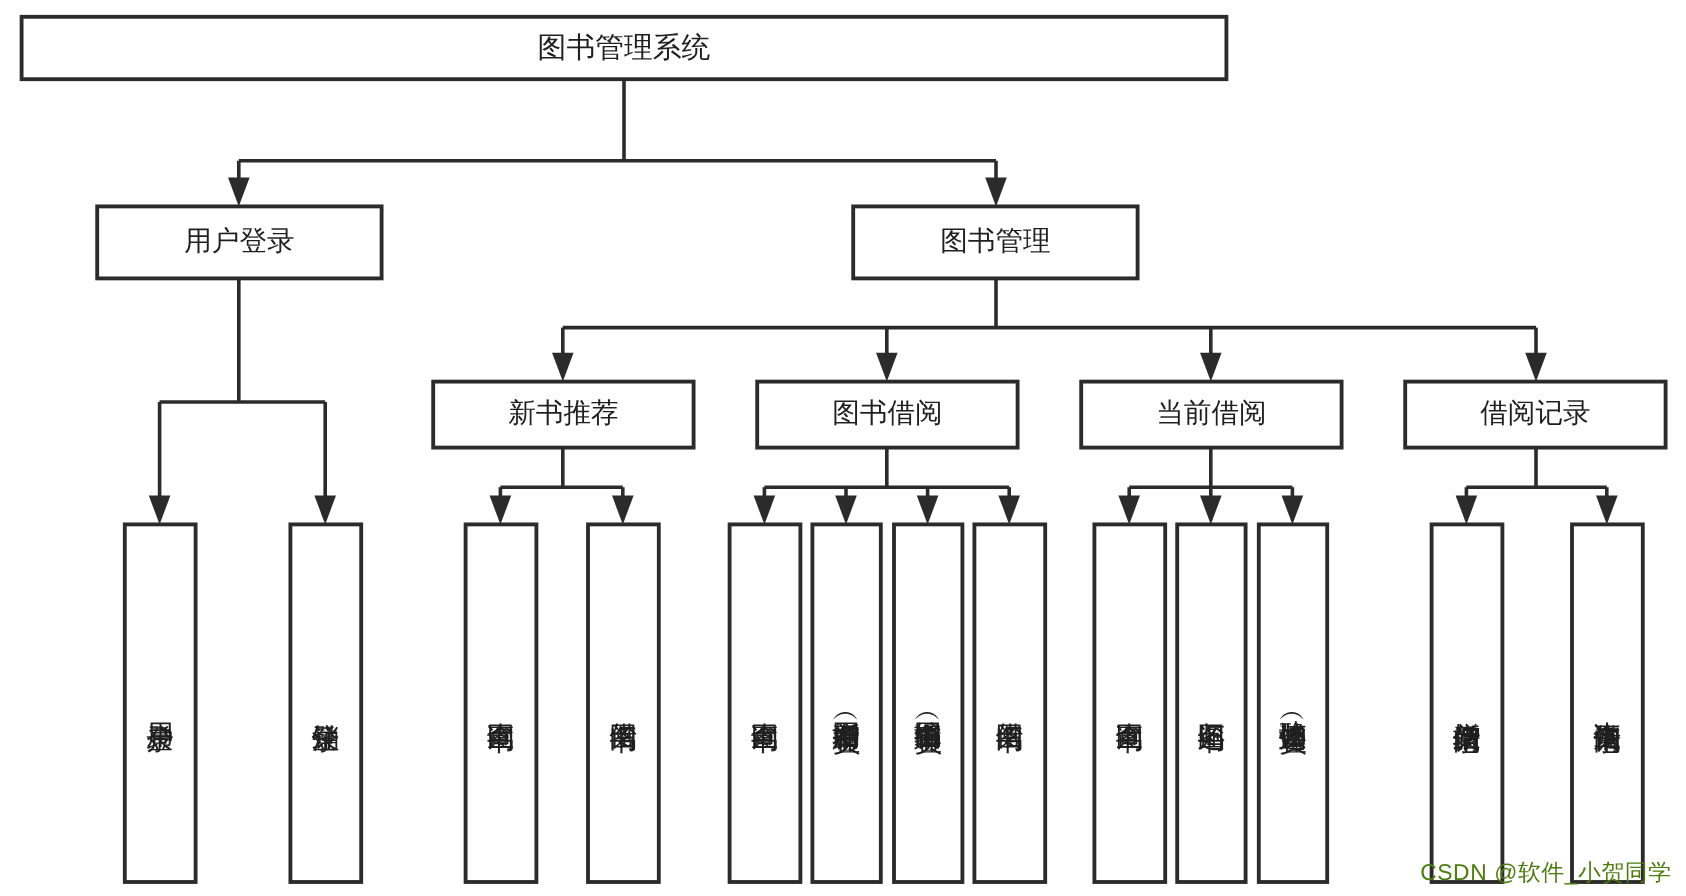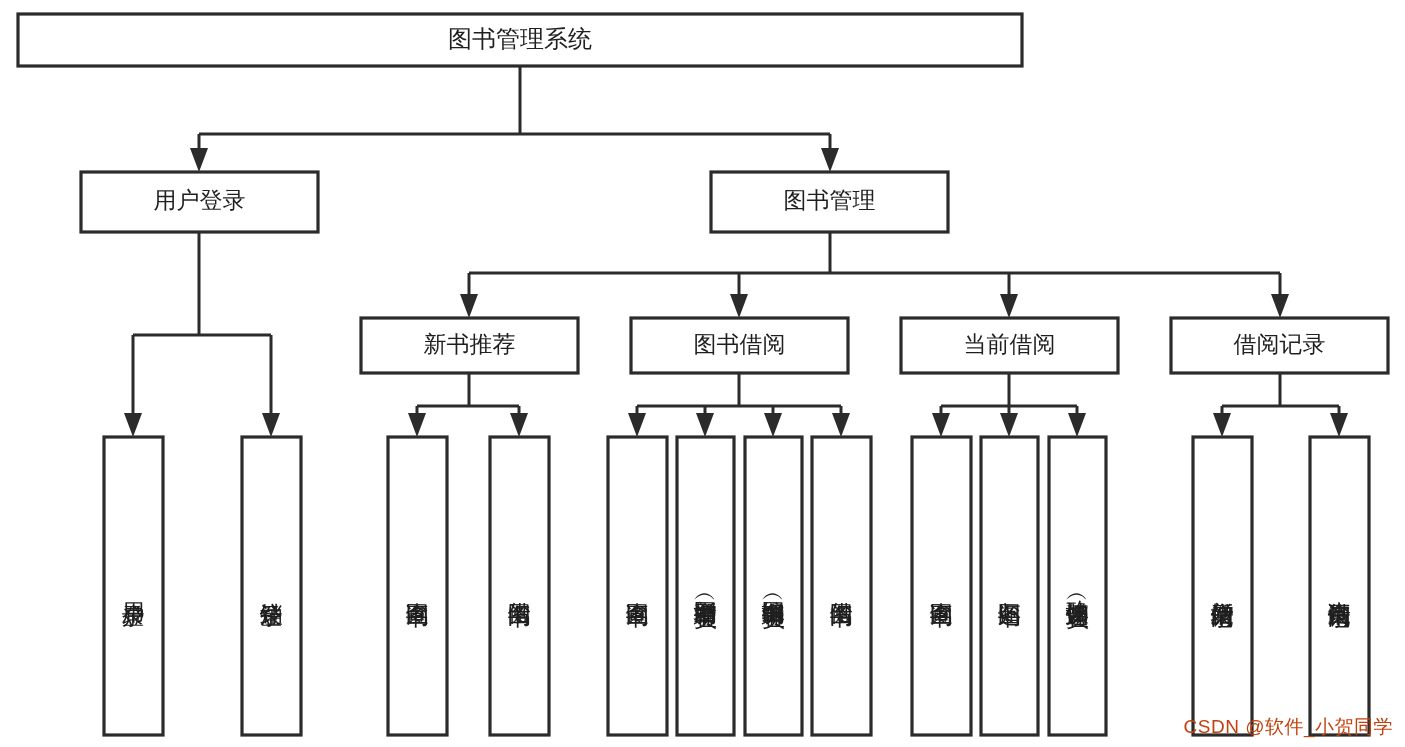--- a/index.html
+++ b/index.html
@@ -47,21 +47,21 @@
     writing-mode:vertical-rl;
     text-orientation:upright;
     letter-spacing:1px;
     white-space:nowrap;
     pointer-events:none;
   }
   .watermark{
     position:absolute;
     right:12px;
     bottom:7px;
-    color:#c2410c;
+    color:#4d7c0f;
     font-family:"Liberation Sans","DejaVu Sans",sans-serif;
     font-size:19px;
     letter-spacing:0.5px;
     white-space:nowrap;
     pointer-events:none;
   }
 </style>
 </head>
 <body>
 

